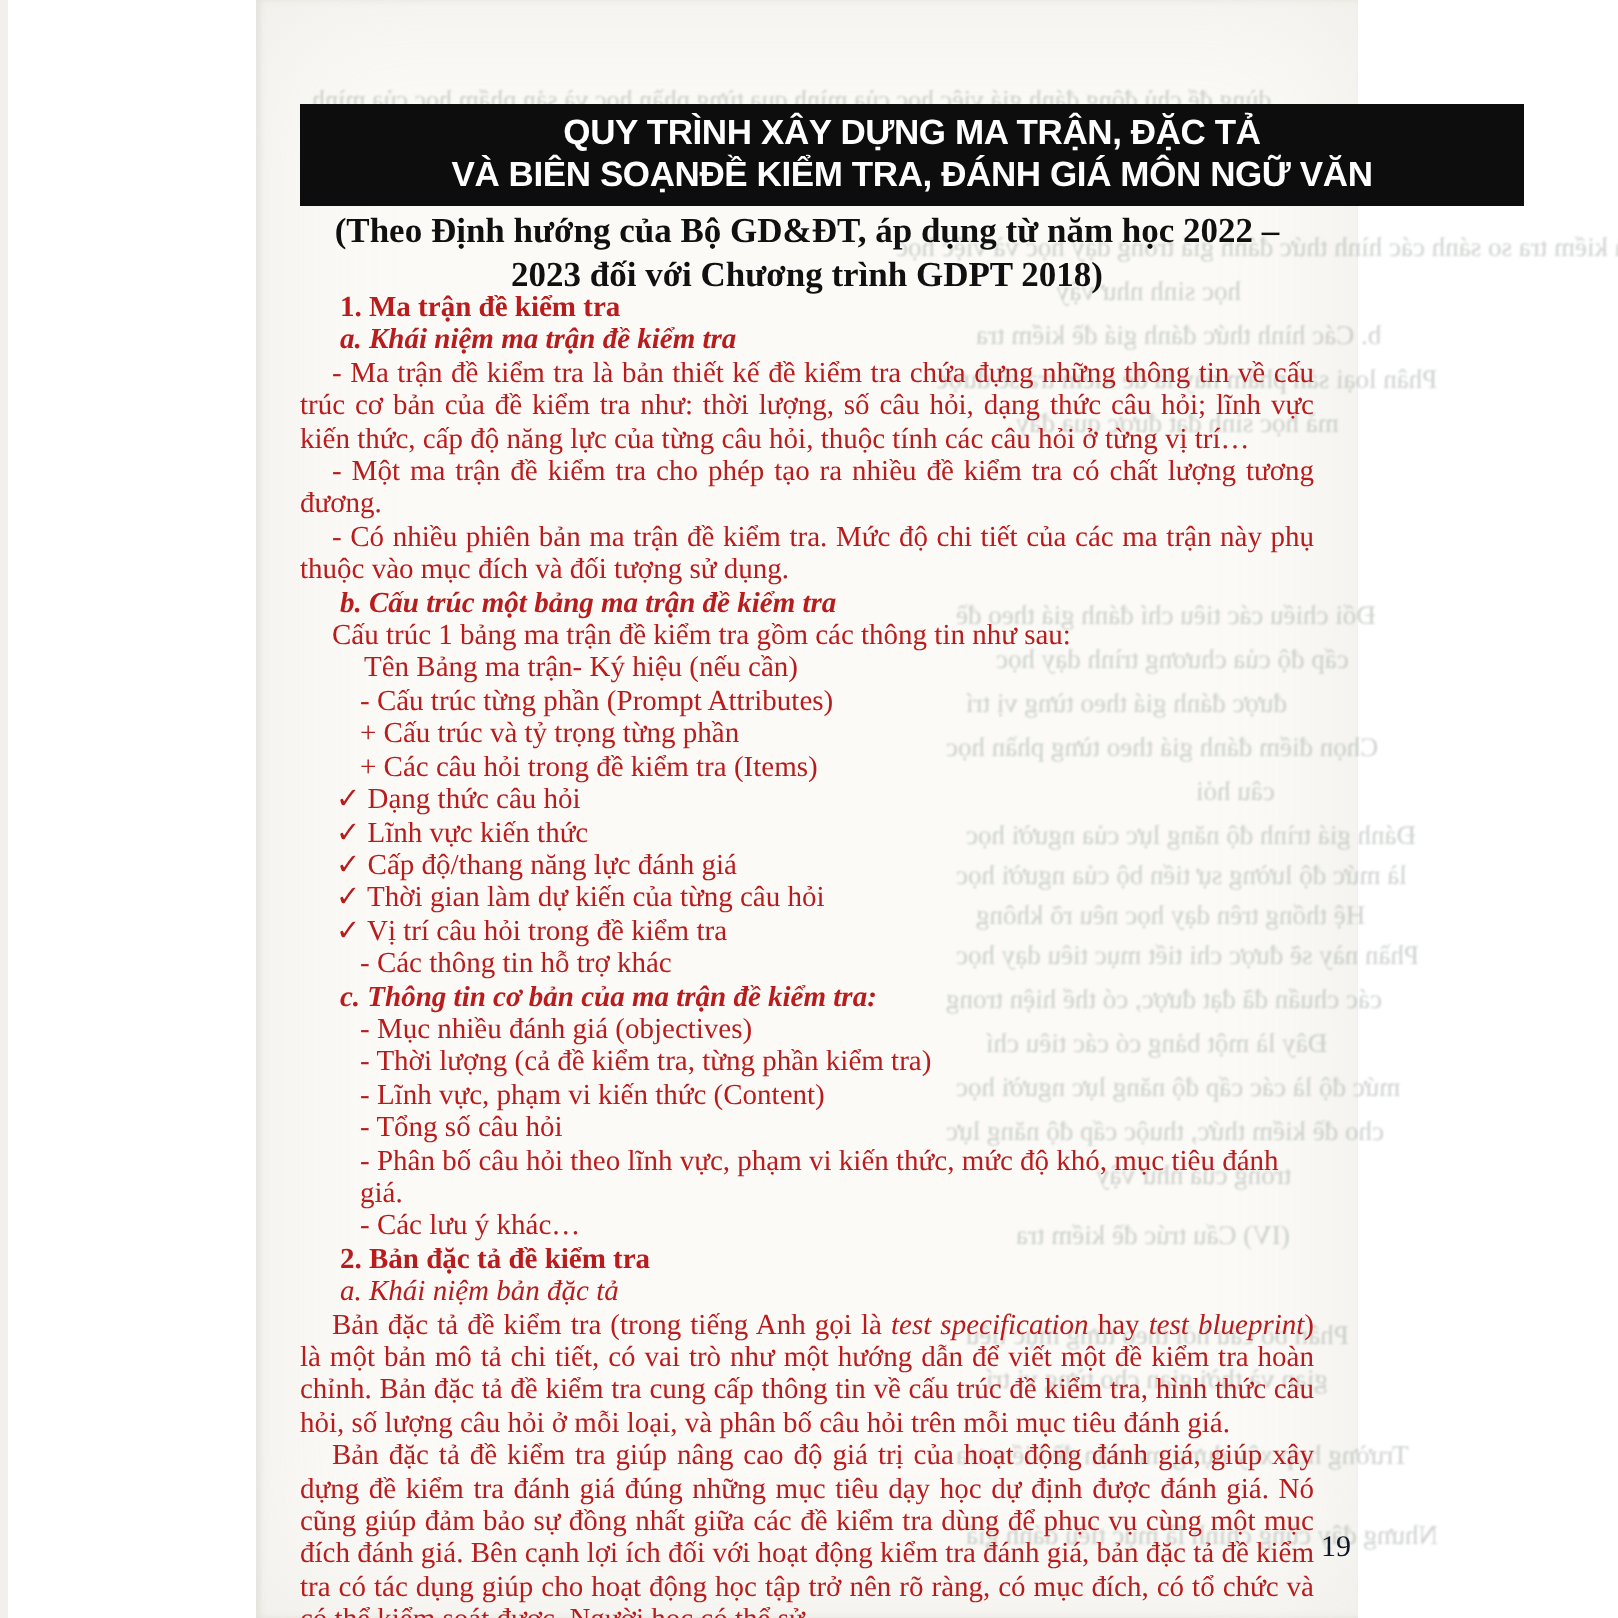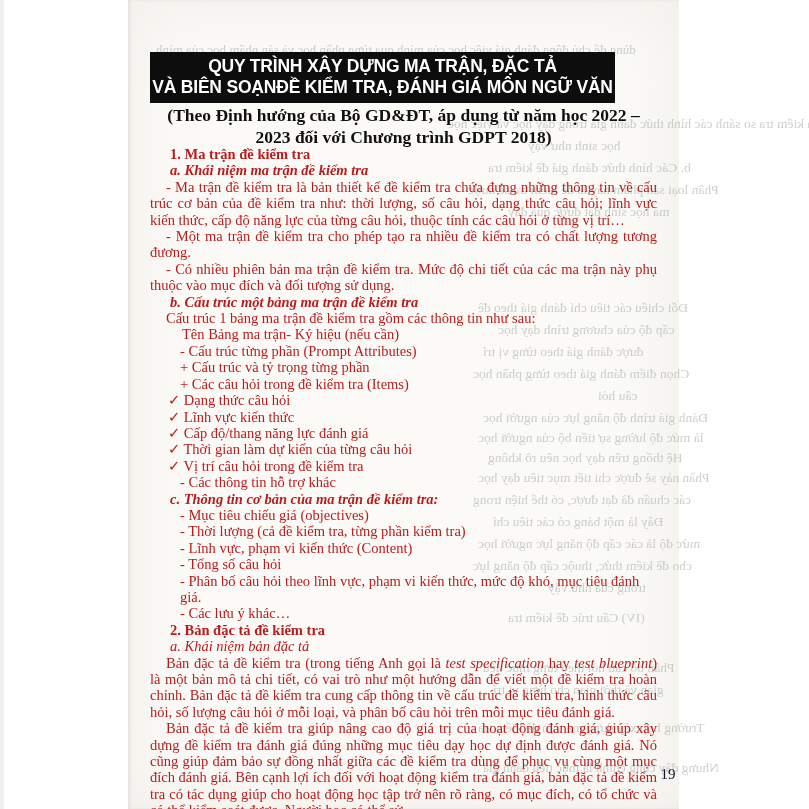--- a/index.html
+++ b/index.html
@@ -21,21 +21,21 @@
     font-family:"Liberation Serif", serif;
   }
   
   .content{position:absolute;left:22px;top:0;width:507px;color:#141414;}
   .part-heading{
     position:absolute;left:0;top:26px;width:507px;text-align:center;
     font-family:"Liberation Sans", sans-serif;font-weight:bold;font-size:19px;
     letter-spacing:0.2px;color:#0c0c0c;margin-top:29px;
   }
   .banner{
-    position:absolute;left:0;top:52px;width:465px;background:#0d0d0d;color:#ffffff;
+    position:absolute;left:0;top:52px;width:612px;background:#0d0d0d;color:#ffffff;
     text-align:center;padding:4px 0 5px 0;
     font-family:"Liberation Sans", sans-serif;font-weight:bold;font-size:17.5px;
     letter-spacing:-0.2px;line-height:21px;
   }
   .subtitle{
     position:absolute;left:0;top:104px;width:507px;text-align:center;
     font-weight:bold;font-size:17.5px;line-height:22px;color:#101010;
   }
   .body-text{
     position:absolute;left:0;top:146px;width:507px;
@@ -115,21 +115,21 @@
       <div class="li">+ Các câu hỏi trong đề kiểm tra (Items)</div>
       <div class="li-check">✓ Dạng thức câu hỏi</div>
       <div class="li-check">✓ Lĩnh vực kiến thức</div>
       <div class="li-check">✓ Cấp độ/thang năng lực đánh giá</div>
       <div class="li-check">✓ Thời gian làm dự kiến của từng câu hỏi</div>
       <div class="li-check">✓ Vị trí câu hỏi trong đề kiểm tra</div>
       <div class="li">- Các thông tin hỗ trợ khác</div>
 
       <div class="h-sub">c. Thông tin cơ bản của ma trận đề kiểm tra:</div>
 
-      <div class="li">- Mục tiêu chiếu giá (objectives)</div>
+      <div class="li">- Mục nhiều đánh giá (objectives)</div>
       <div class="li">- Thời lượng (cả đề kiểm tra, từng phần kiểm tra)</div>
       <div class="li">- Lĩnh vực, phạm vi kiến thức (Content)</div>
       <div class="li">- Tổng số câu hỏi</div>
       <div class="li">- Phân bố câu hỏi theo lĩnh vực, phạm vi kiến thức, mức độ khó, mục tiêu đánh giá.</div>
       <div class="li">- Các lưu ý khác…</div>
 
       <div class="h-num">2. Bản đặc tả đề kiểm tra</div>
       <div class="h-sub2">a. Khái niệm bản đặc tả</div>
 
       <div class="para">

